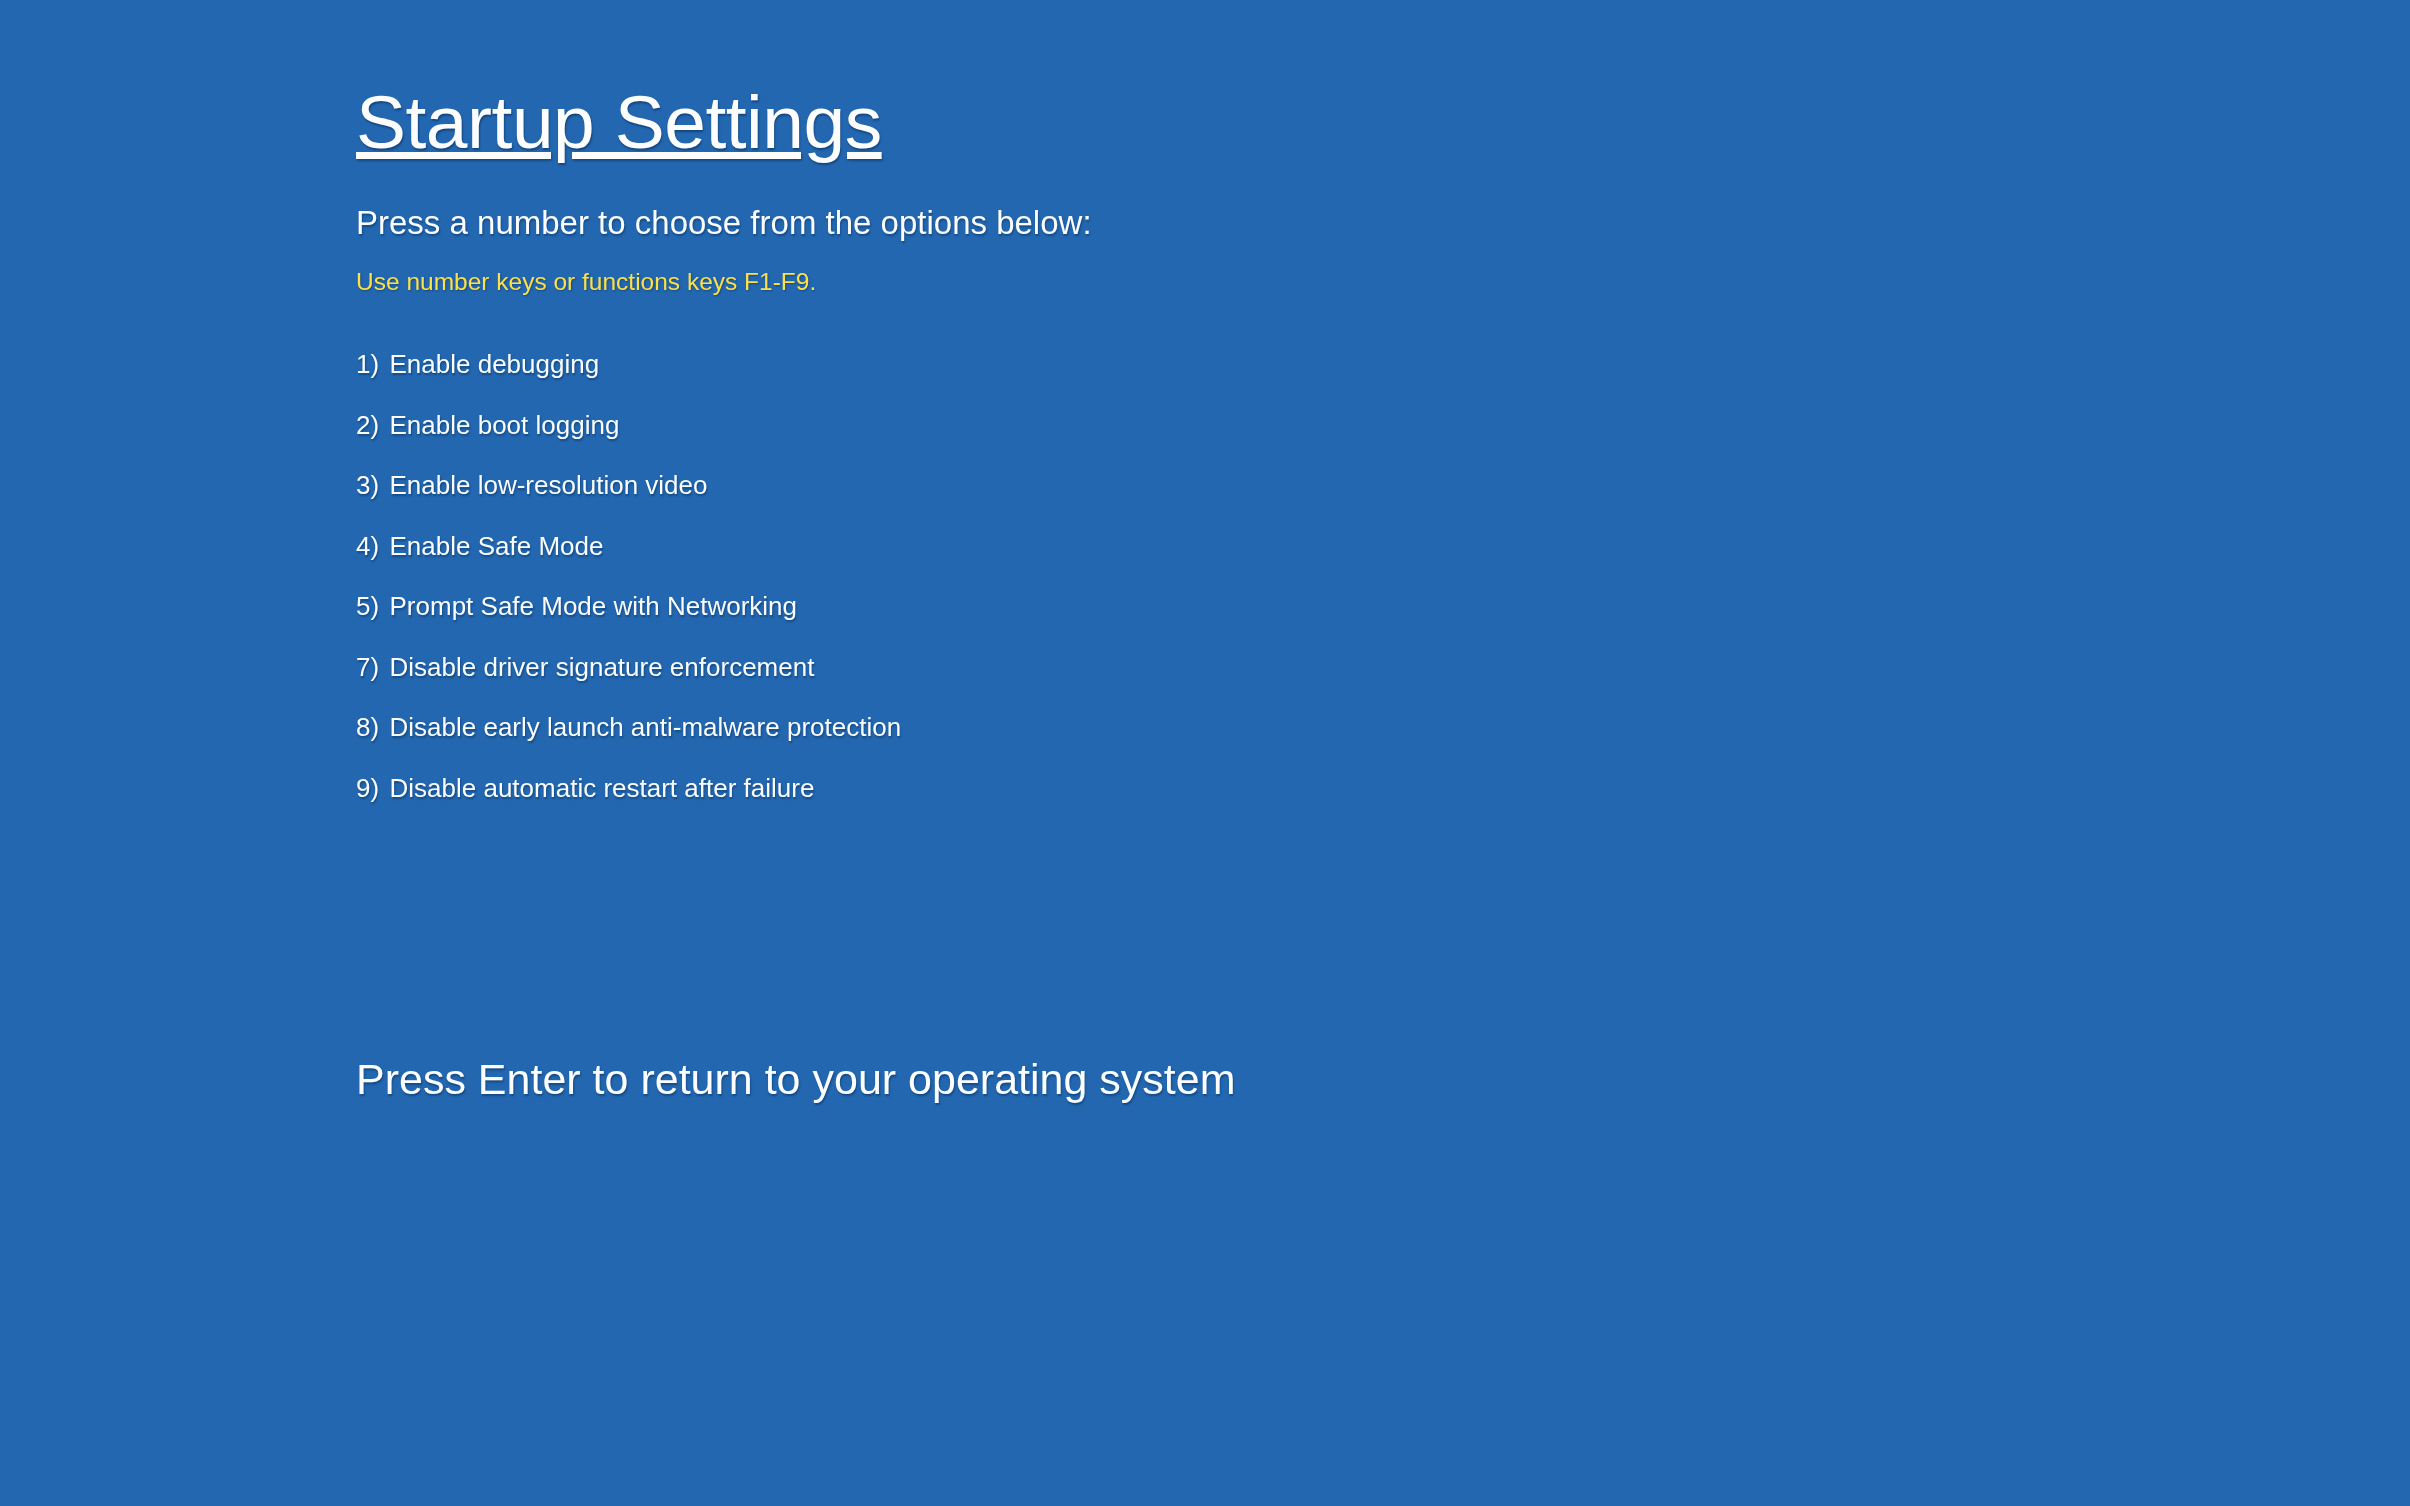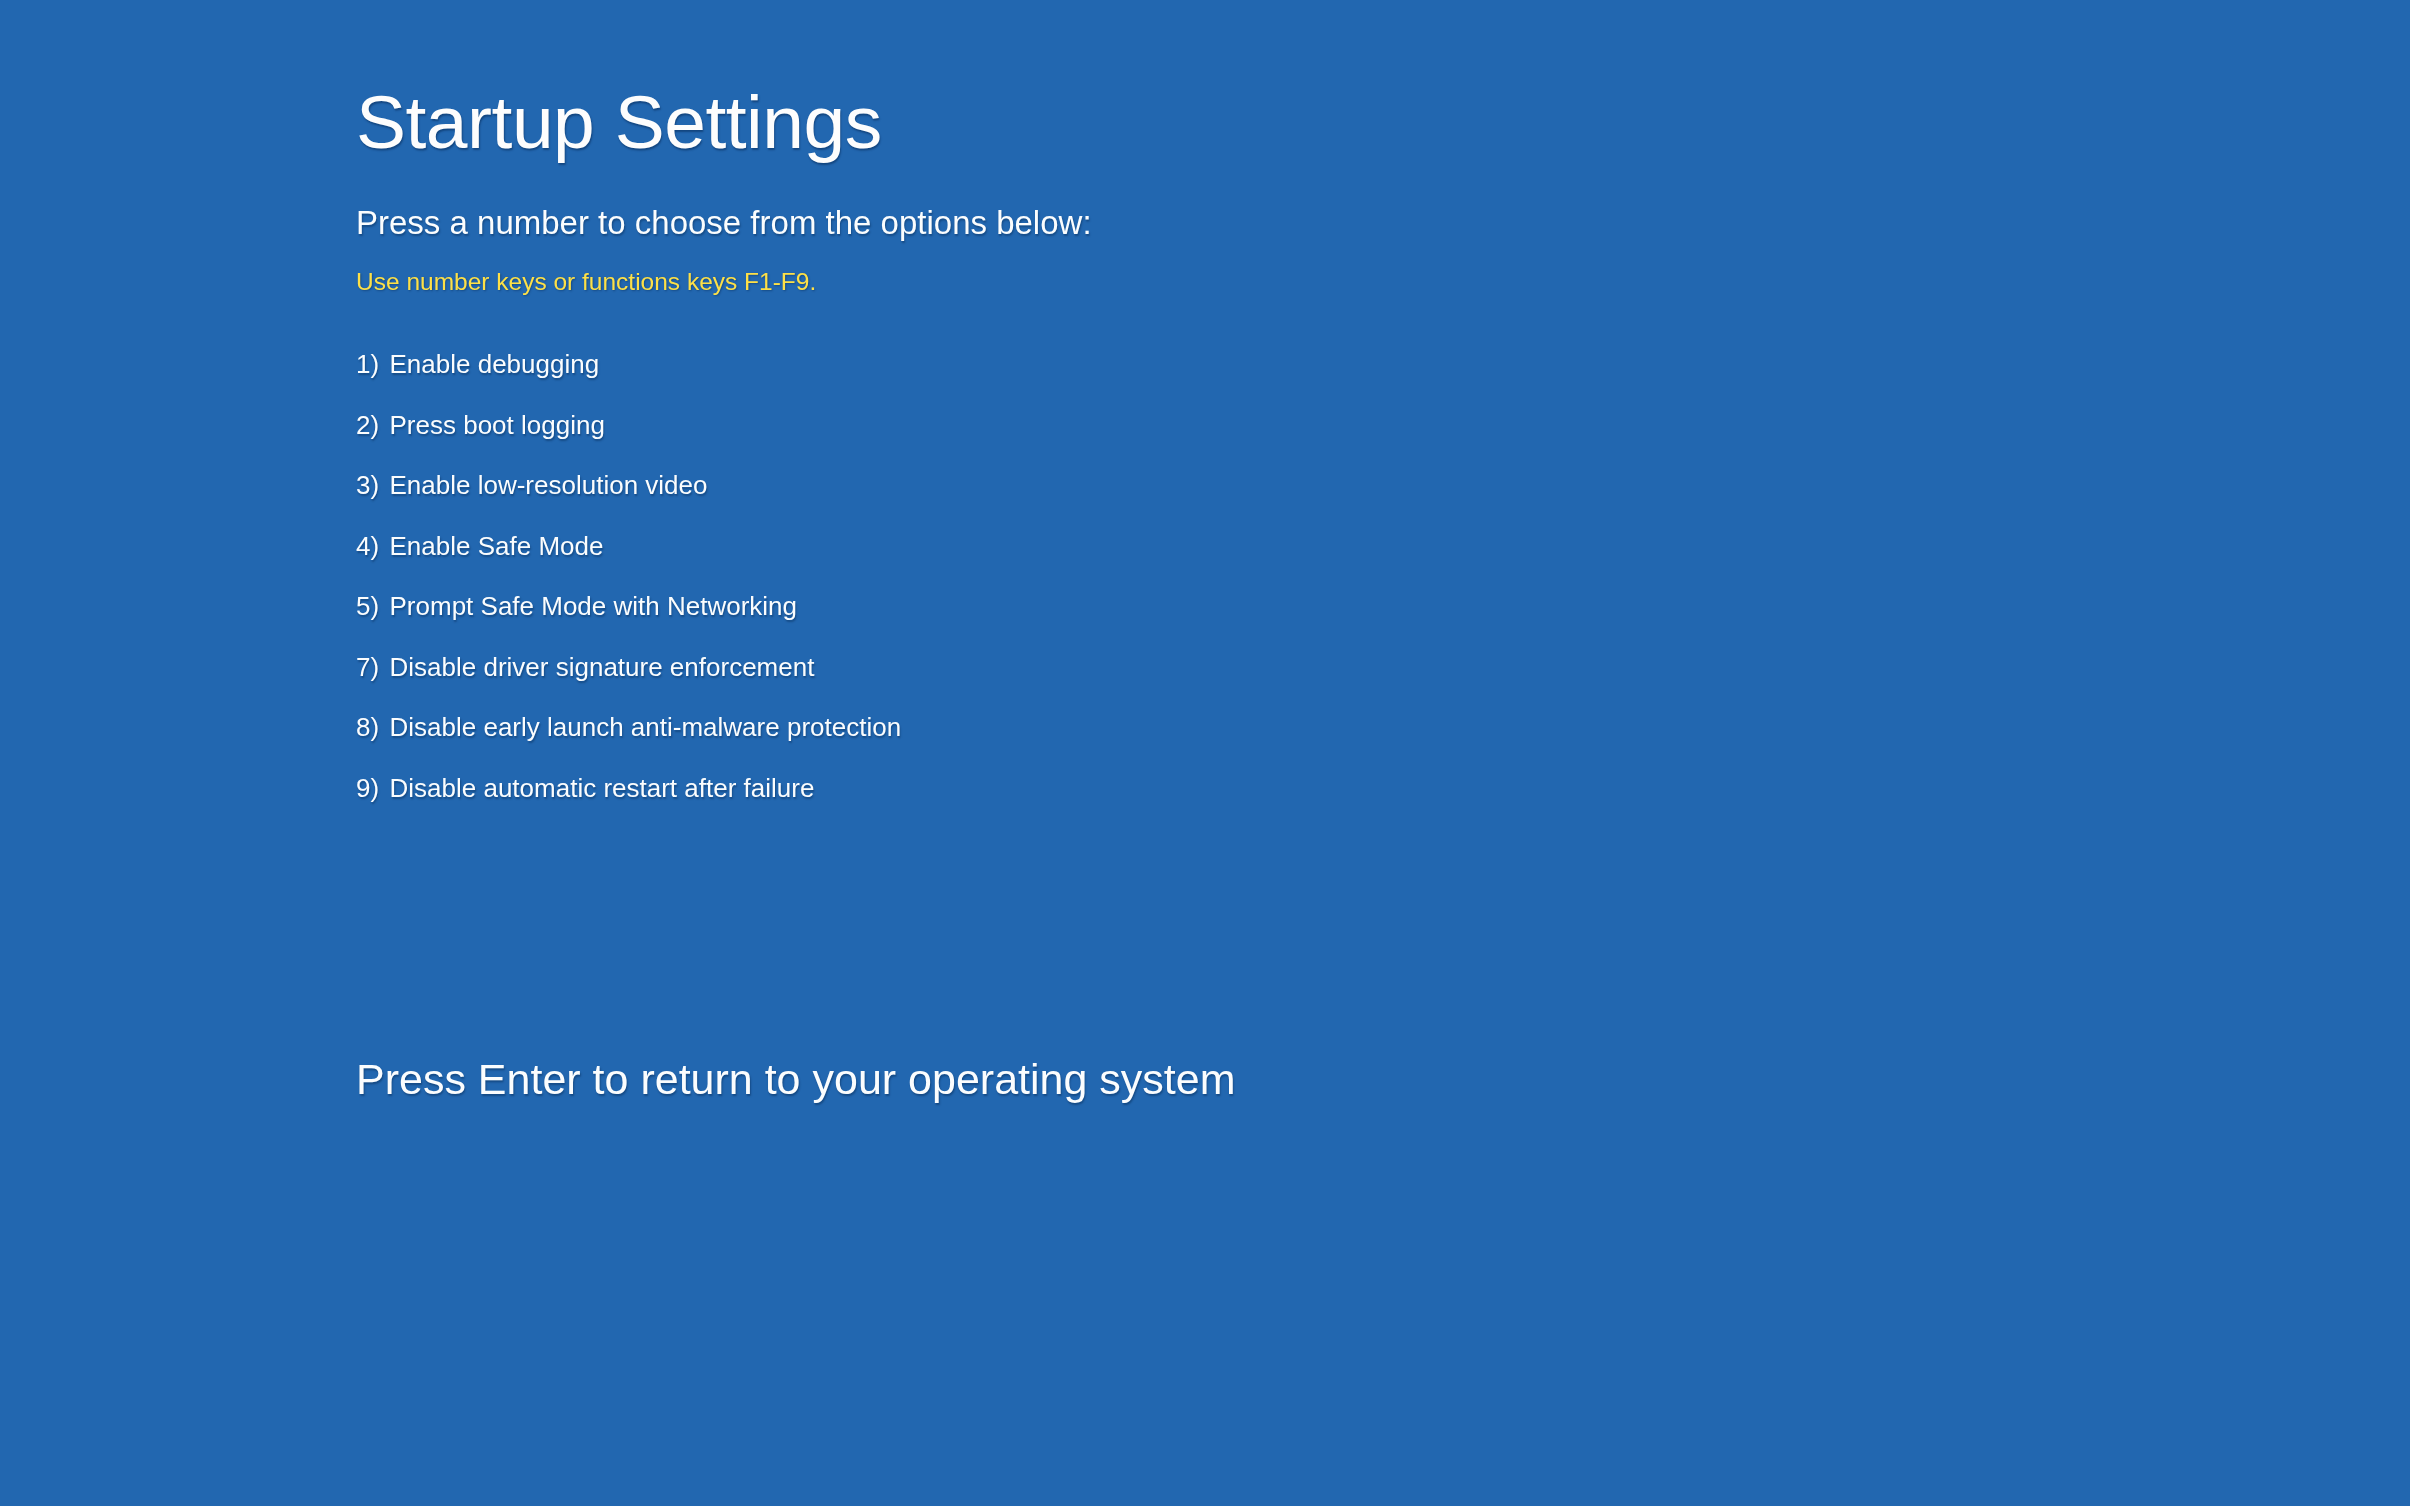--- a/index.html
+++ b/index.html
@@ -35,20 +35,21 @@
   .page-title {
     font-size: 75px;
     font-weight: 300;
     line-height: 1;
     letter-spacing: -0.5px;
     color: #fdfdfd;
     margin: 0;
     padding-top: 85px;
     text-shadow: 0.9px 1.9px 1.9px rgba(0, 32, 70, 0.45);
     white-space: nowrap;
+    text-decoration: underline;
   }
 
   .prompt-line {
     font-size: 33px;
     font-weight: 300;
     line-height: 1.15;
     color: #fbfdfe;
     margin: 0;
     padding-top: 44px;
     text-shadow: 0.9px 1.9px 1.9px rgba(0, 32, 70, 0.40);
@@ -114,21 +115,21 @@
 
     <p class="prompt-line">Press a number to choose from the options below:</p>
 
     <p class="hint-line">Use number keys or functions keys F1-F9.</p>
 
     <ul class="options-list">
       <li class="option-item">
         <span class="option-number">1)</span><span class="option-label">Enable debugging</span>
       </li>
       <li class="option-item">
-        <span class="option-number">2)</span><span class="option-label">Press boot logging</span>
+        <span class="option-number">2)</span><span class="option-label">Enable boot logging</span>
       </li>
       <li class="option-item">
         <span class="option-number">3)</span><span class="option-label">Enable low-resolution video</span>
       </li>
       <li class="option-item">
         <span class="option-number">4)</span><span class="option-label">Enable Safe Mode</span>
       </li>
       <li class="option-item">
         <span class="option-number">5)</span><span class="option-label">Prompt Safe Mode with Networking</span>
       </li>

